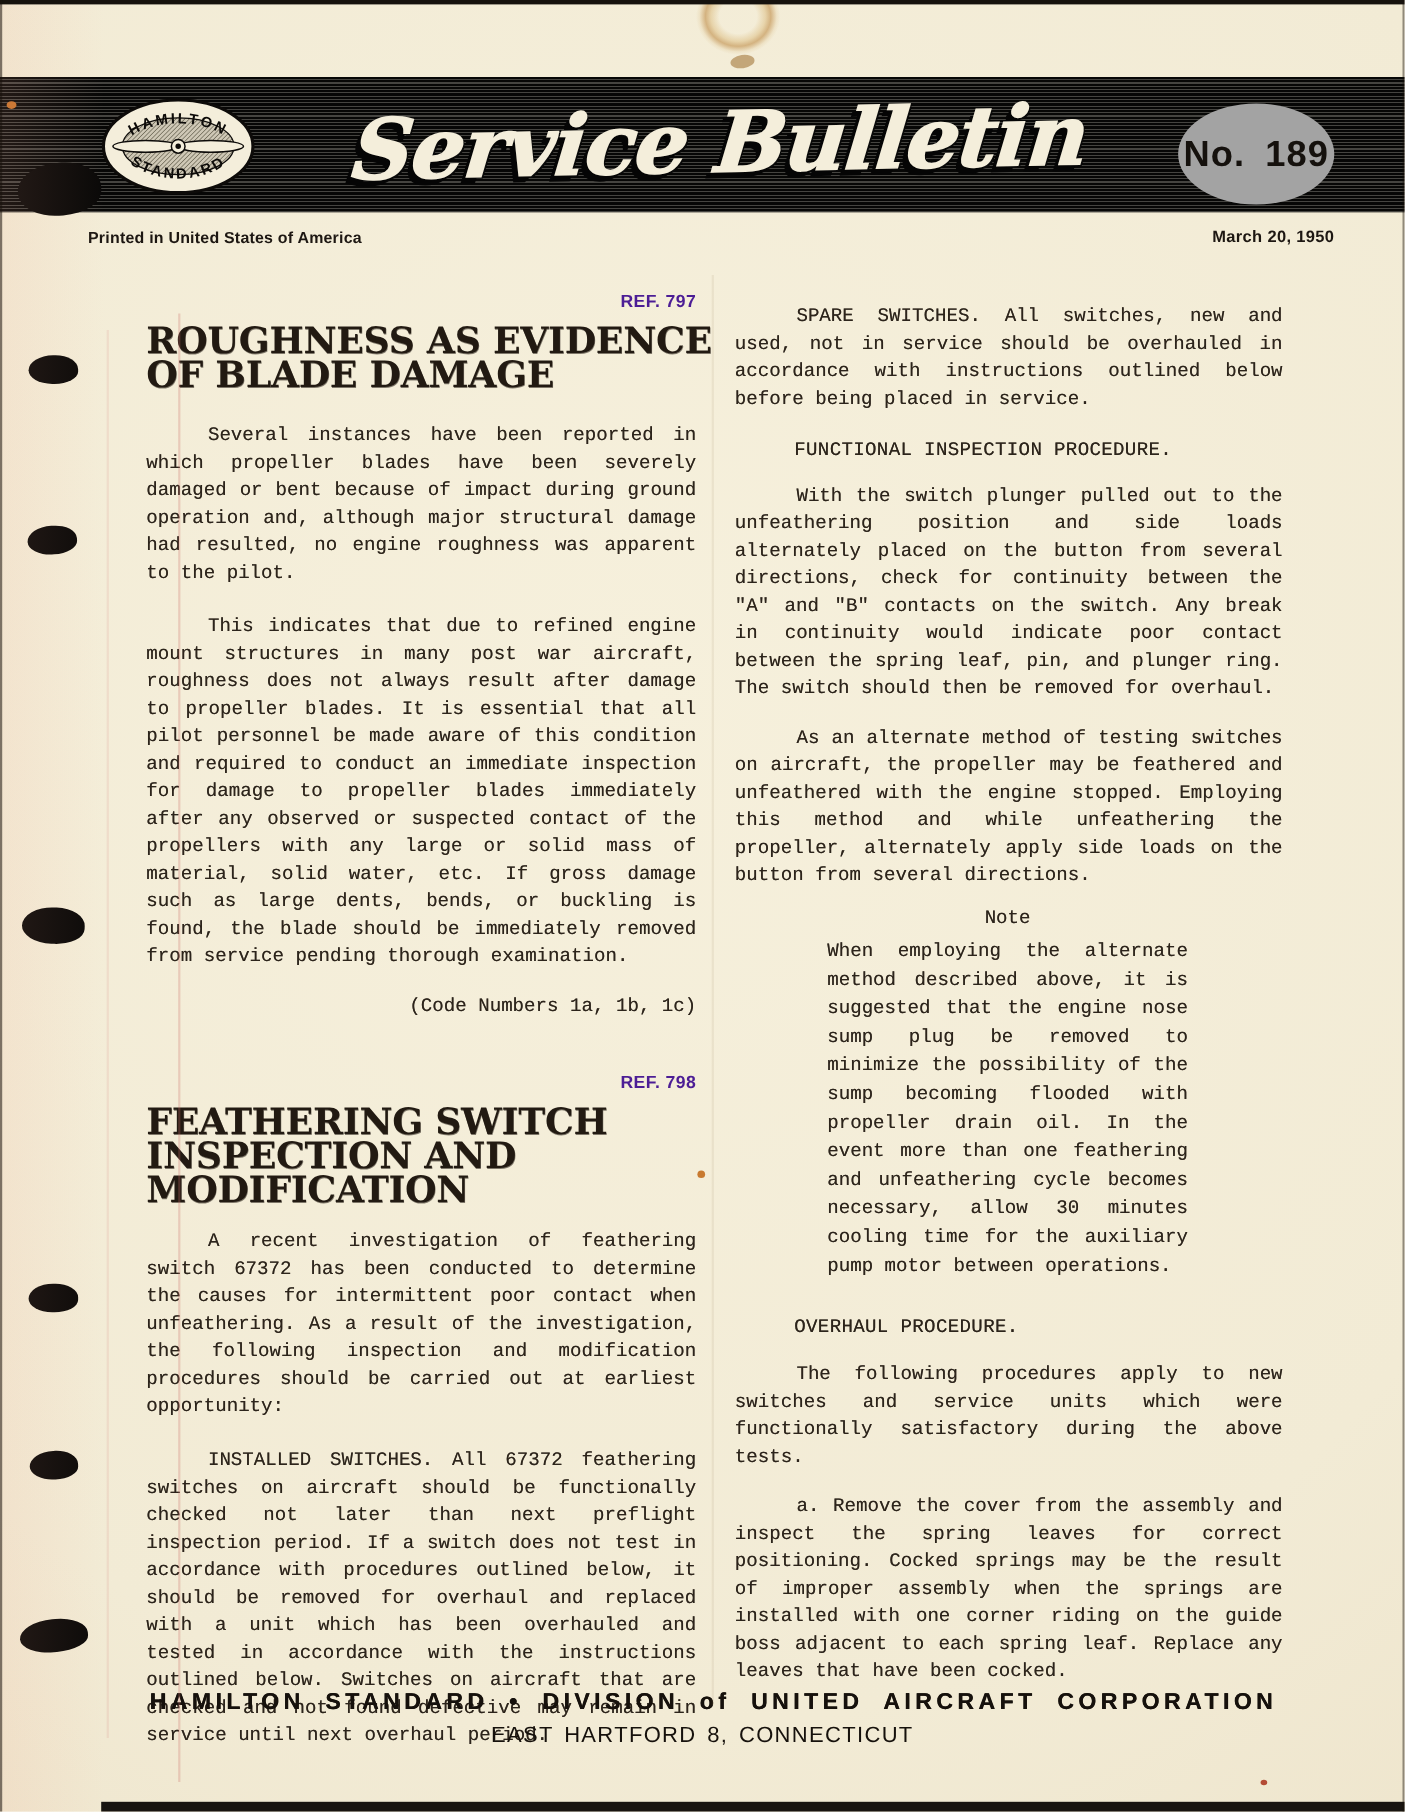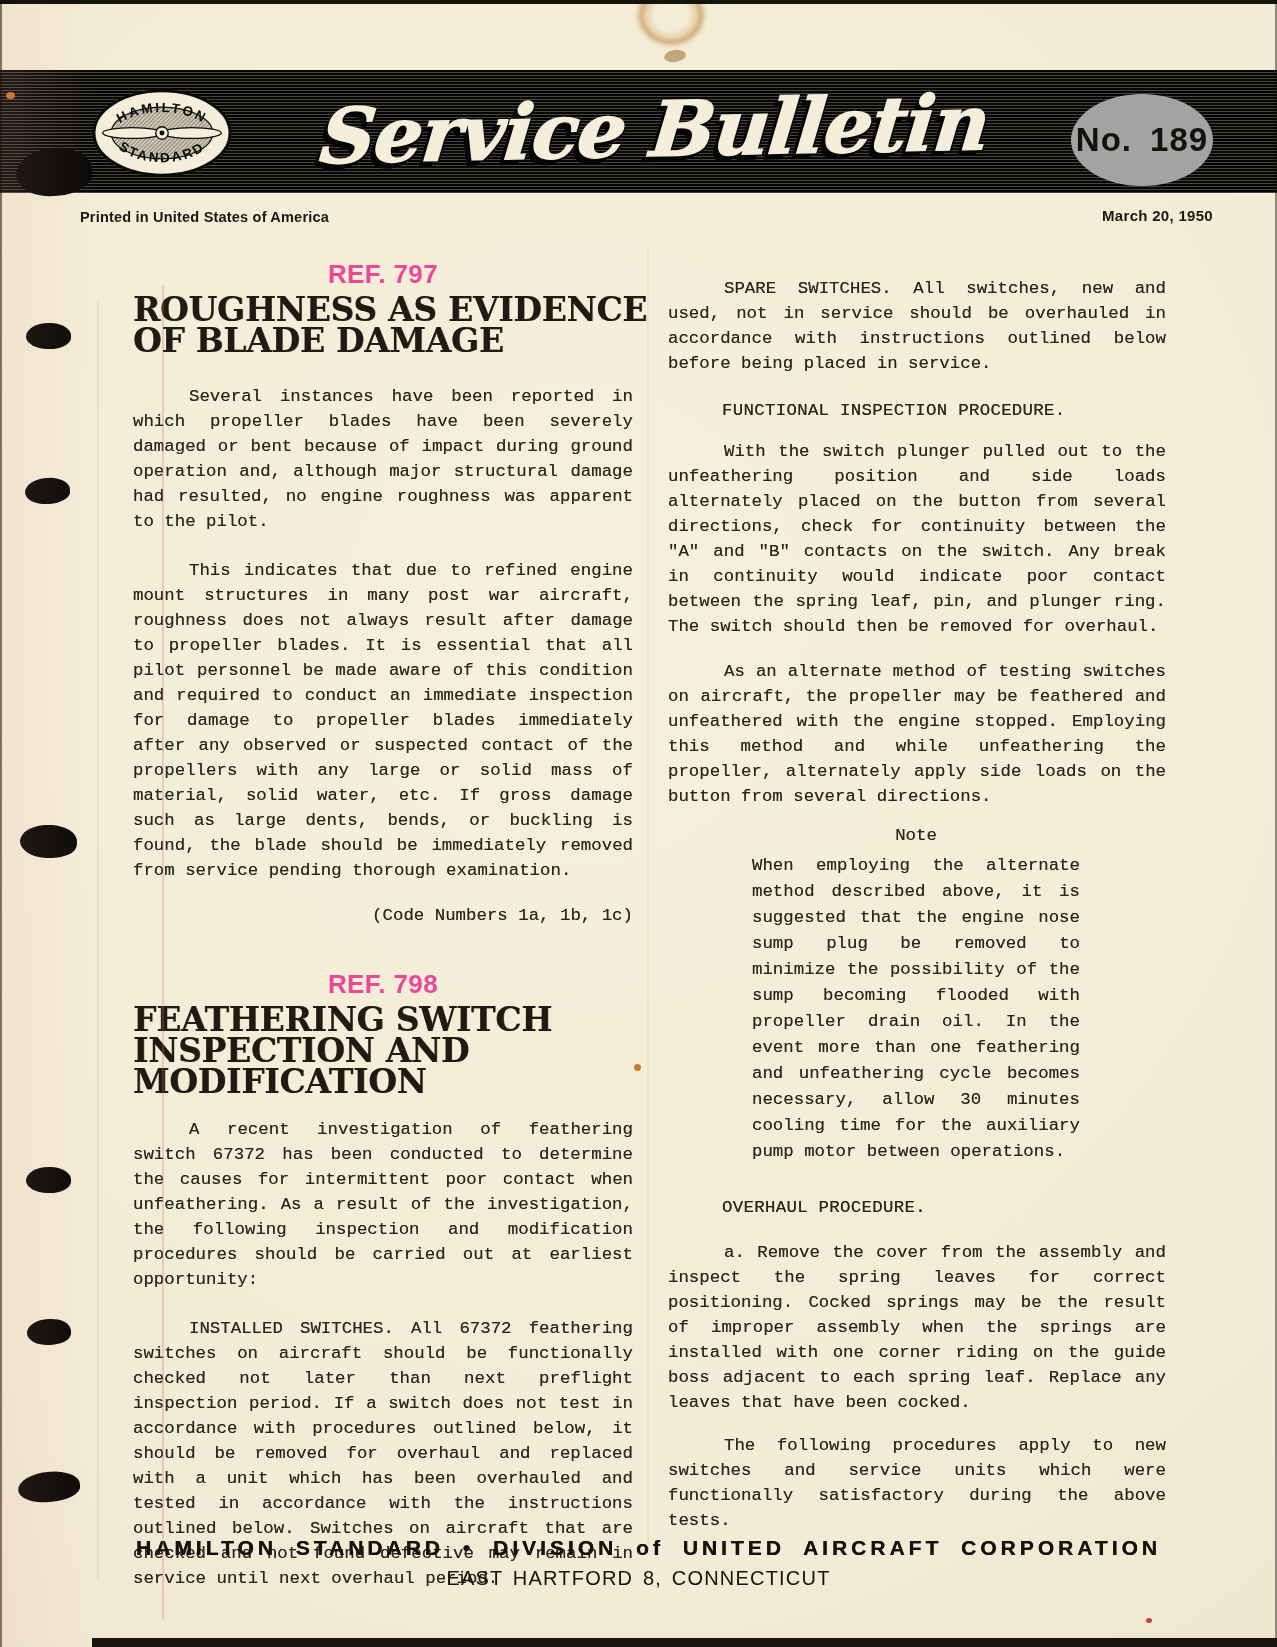--- a/index.html
+++ b/index.html
@@ -42,22 +42,22 @@
          background:#a3a3a3;display:flex;align-items:center;justify-content:center;
          font-family:"Liberation Sans", sans-serif;font-weight:bold;font-size:33px;color:#15110d;
          word-spacing:8px;letter-spacing:1px;}
   .printline{position:absolute;left:80px;top:209px;font-size:14.5px;font-weight:bold;color:#1d1712;letter-spacing:.2px;}
   .dateline{position:absolute;right:64px;top:207px;font-size:15px;font-weight:bold;color:#1d1712;letter-spacing:.3px;}
   
   .col{position:absolute;top:250px;color:#2c241b;font-family:"Liberation Mono", monospace;
        font-size:17.4px;line-height:25px;text-align:justify;}
   .col-left{left:133px;width:500px;}
   .col-right{left:668px;width:498px;}
-  .ref{font-family:"Liberation Sans", sans-serif;font-weight:bold;font-size:26px;
-       letter-spacing:.4px;color:#ec4899;text-align:center;}
+  .ref{font-family:"Liberation Sans", sans-serif;font-weight:bold;font-size:16px;
+       letter-spacing:.4px;color:#4c1d95;text-align:right;}
   .headline{font-family:"DejaVu Serif", serif;font-weight:bold;font-size:33px;line-height:31px;
        letter-spacing:-.3px;color:#221a12;text-align:left;width:545px;margin-top:7px;
        text-shadow:.4px .4px 0 rgba(30,22,14,.55);}
   .para{margin-top:24px;text-indent:56px;
         text-shadow:0 0 .5px rgba(44,36,27,.65);}
   .tw-head{margin-top:26px;text-indent:54px;text-align:left;letter-spacing:.3px;
         text-shadow:0 0 .6px rgba(44,36,27,.8);}
   .code-line{margin-top:20px;text-align:right;text-indent:0;}
   .note{margin:14px 0 0 84px;width:328px;}
   .note-h{text-align:center;text-shadow:0 0 .5px rgba(44,36,27,.65);}
@@ -121,22 +121,22 @@
 <div class="col col-right">
   <div class="para" style="margin-top:26px">SPARE SWITCHES. All switches, new and used, not in service should be overhauled in accordance with instructions outlined below before being placed in service.</div>
   <div class="tw-head" style="margin-top:22px">FUNCTIONAL INSPECTION PROCEDURE.</div>
   <div class="para" style="margin-top:16px">With the switch plunger pulled out to the unfeathering position and side loads alternately placed on the button from several directions, check for continuity between the "A" and "B" contacts on the switch. Any break in continuity would indicate poor contact between the spring leaf, pin, and plunger ring. The switch should then be removed for overhaul.</div>
   <div class="para" style="margin-top:20px">As an alternate method of testing switches on aircraft, the propeller may be feathered and unfeathered with the engine stopped. Employing this method and while unfeathering the propeller, alternately apply side loads on the button from several directions.</div>
   <div class="note">
     <div class="note-h">Note</div>
     <div class="note-b">When employing the alternate method described above, it is suggested that the engine nose sump plug be removed to minimize the possibility of the sump becoming flooded with propeller drain oil. In the event more than one feathering and unfeathering cycle becomes necessary, allow 30 minutes cooling time for the auxiliary pump motor between operations.</div>
   </div>
   <div class="tw-head" style="margin-top:30px">OVERHAUL PROCEDURE.</div>
+  <div class="para" style="margin-top:18px">The following procedures apply to new switches and service units which were functionally satisfactory during the above tests.</div>
   <div class="para" style="margin-top:20px">a. Remove the cover from the assembly and inspect the spring leaves for correct positioning. Cocked springs may be the result of improper assembly when the springs are installed with one corner riding on the guide boss adjacent to each spring leaf. Replace any leaves that have been cocked.</div>
-  <div class="para" style="margin-top:18px">The following procedures apply to new switches and service units which were functionally satisfactory during the above tests.</div>
 </div>
 
 <div class="footer">
   <div class="footer-l1">HAMILTON STANDARD • DIVISION of UNITED AIRCRAFT CORPORATION</div>
   <div class="footer-l2">EAST HARTFORD 8, CONNECTICUT</div>
 </div>
 
 <div class="hole" style="left:16px;top:148px;width:76px;height:48px;transform:rotate(-4deg)"></div>
 <div class="hole" style="left:26px;top:323px;width:45px;height:26px"></div>
 <div class="hole" style="left:25px;top:478px;width:45px;height:26px;transform:rotate(-3deg)"></div>

